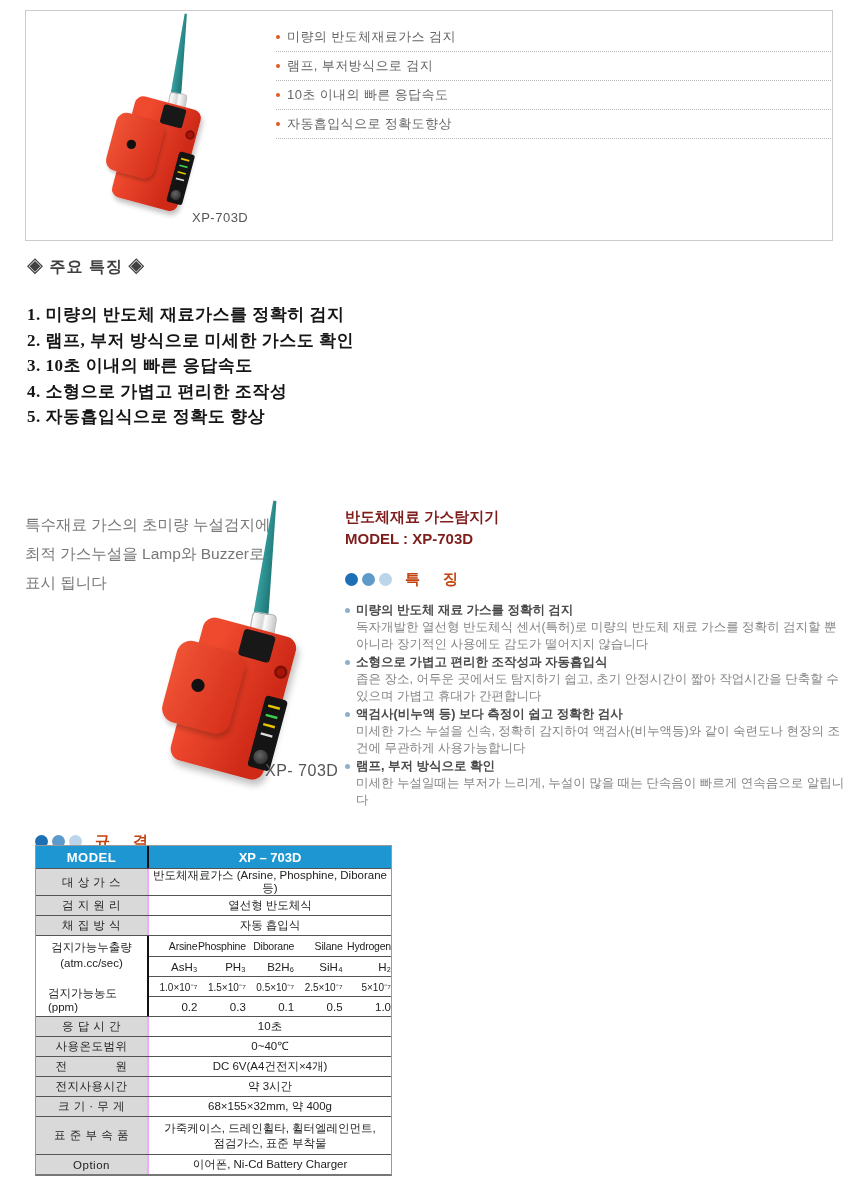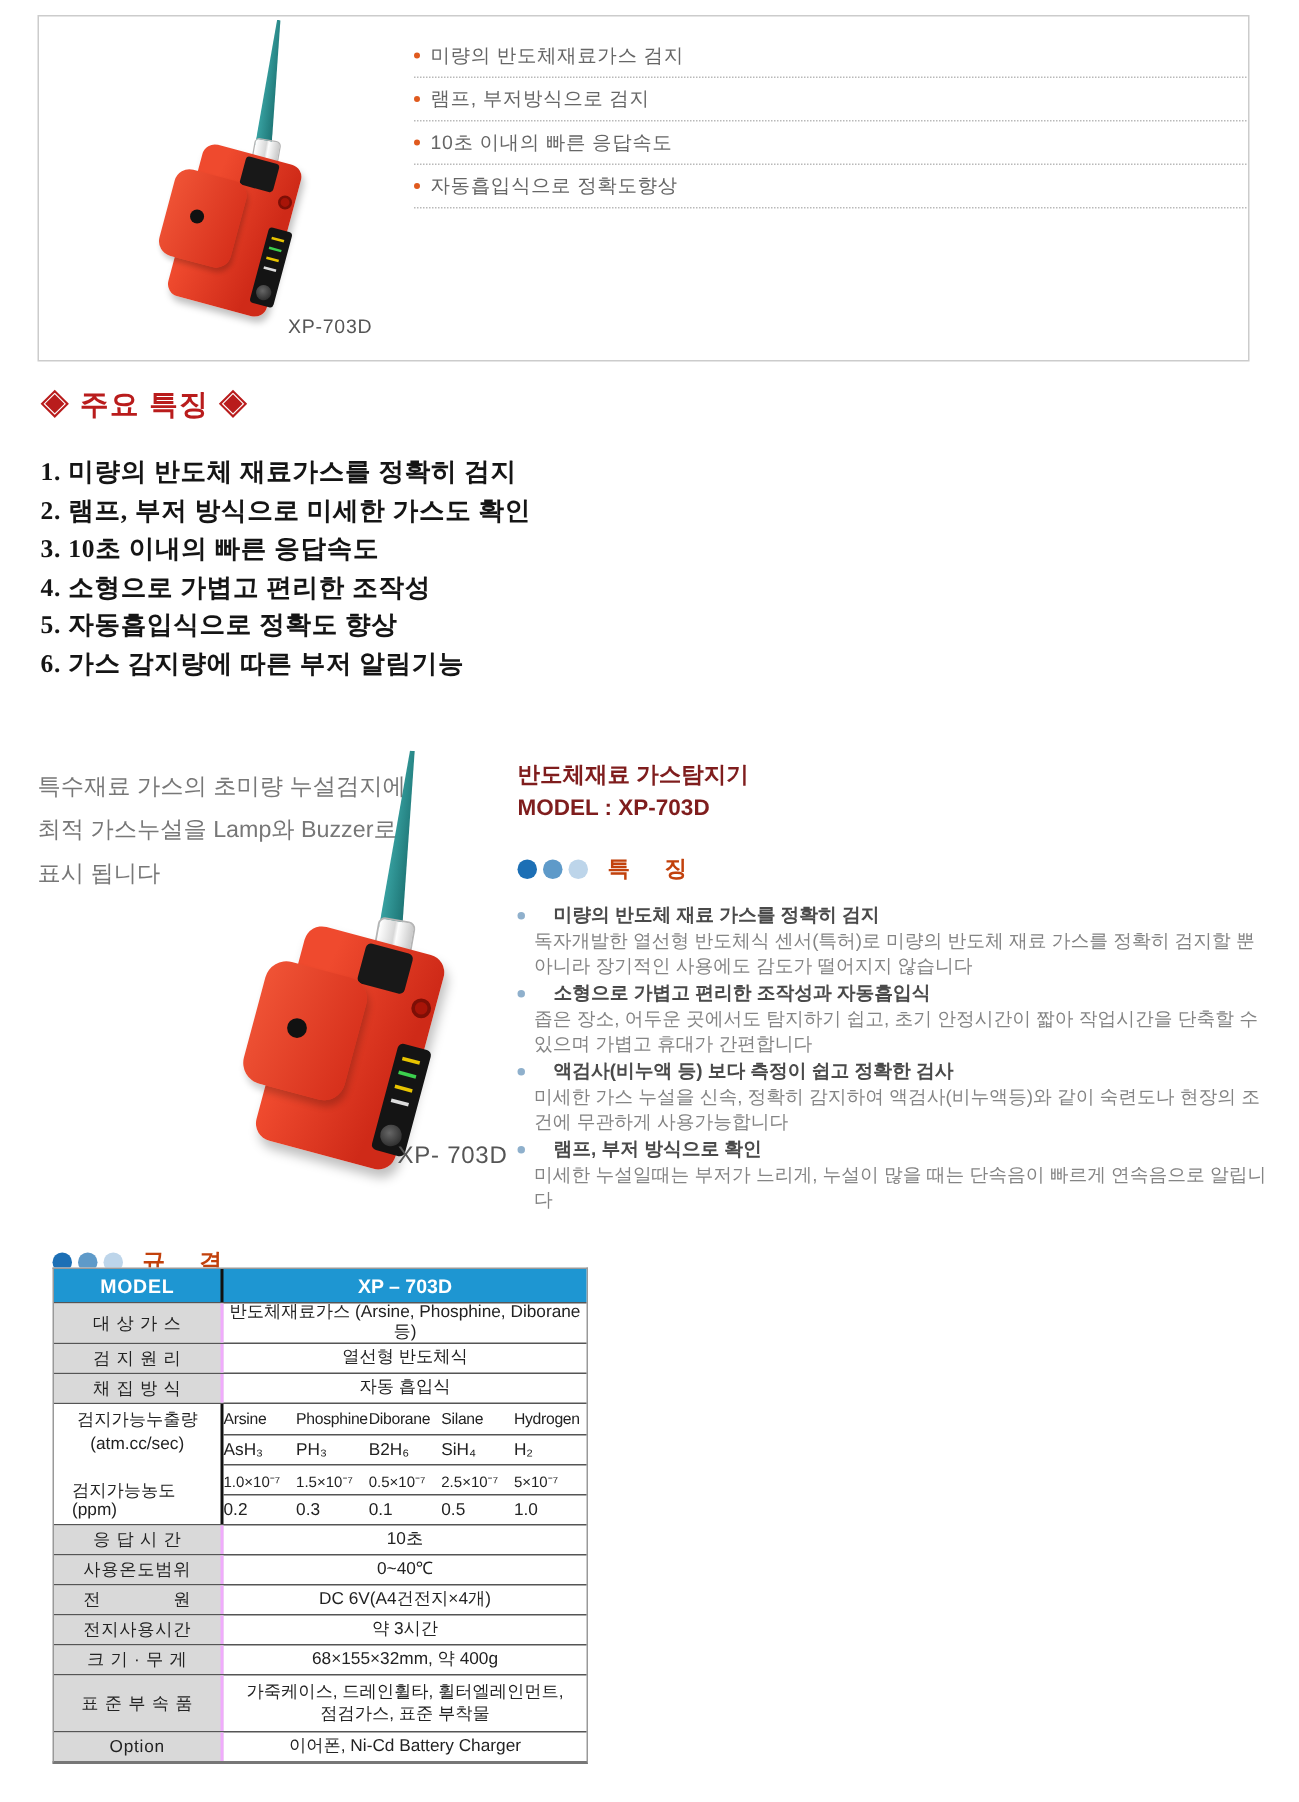--- a/index.html
+++ b/index.html
@@ -10,35 +10,35 @@
   }
 
   
   .top-box { position:absolute; left:25px; top:10px; width:808px; height:231px; border:1px solid #ccc; background:#fff; }
   .top-figure { position:absolute; left:48px; top:2px; width:232px; height:226px; }
   .top-list { position:absolute; left:250px; top:12px; right:1px; }
   .top-li { display:flex; align-items:center; gap:7px; height:29px; border-bottom:1px dotted #b9b9b9; font-size:13px; color:#666; letter-spacing:.4px; }
   .bullet-dot { width:4px; height:4px; border-radius:50%; background:#f59b6c; border:2px solid #e05a1e; flex:none; }
 
   
-  .mf-heading { position:absolute; left:27px; top:257px; font-size:19px; font-weight:bold; color:#b91c1c; letter-spacing:1px; }
+  .mf-heading { position:absolute; left:27px; top:257px; font-size:16px; font-weight:bold; color:#404040; letter-spacing:1px; }
   .mf-list { position:absolute; left:27px; top:302px; font-family:"Liberation Serif", serif; font-weight:bold; font-size:17px; color:#151515; line-height:25.5px; letter-spacing:.5px; }
 
   
   .mid { position:absolute; left:25px; top:500px; width:825px; height:308px; }
   .intro { position:absolute; left:0; top:10px; font-size:15.5px; color:#777; line-height:29px; white-space:pre-line; }
   .mid-figure { position:absolute; left:92px; top:0; width:276px; height:306px; }
   .mid-right { position:absolute; left:320px; top:6px; width:505px; }
   .ov-title { font-size:15px; font-weight:bold; color:#7f1d1d; line-height:22px; }
   .dots-heading { display:flex; align-items:center; margin-top:20px; margin-bottom:13px; }
   .dot { width:13px; height:13px; border-radius:50%; margin-right:4px; flex:none; }
   .dot1 { background:#1c6fb5; } .dot2 { background:#5e9ac9; } .dot3 { background:#bdd5ea; }
   .dots-text { margin-left:9px; font-size:15px; font-weight:bold; color:#c2410c; letter-spacing:4px; }
   .feature { margin-bottom:1px; }
-  .feature-title { display:flex; align-items:center; gap:19px; font-size:12.5px; font-weight:bold; color:#4a4a4a; line-height:17px; }
+  .feature-title { display:flex; align-items:center; gap:6px; font-size:12.5px; font-weight:bold; color:#4a4a4a; line-height:17px; }
   .fdot { width:5px; height:5px; border-radius:50%; background:#8fb0cc; flex:none; }
   .feature-desc { margin-left:11px; font-size:12.5px; color:#848484; line-height:17px; }
 
   
   .specs-heading { position:absolute; left:35px; top:812px; }
   .spec-table { position:absolute; left:35px; top:845px; width:357px; border:1px solid #999; border-bottom:2px solid #777; font-size:11.5px; color:#222; background:#fff; }
   .spec-table > div + div { border-top:1px solid #555; }
   .srow { display:flex; min-height:20px; }
   .sheader { background:#1e96d2; color:#fff; font-weight:bold; min-height:22px; }
   .slabel { width:113px; flex:none; display:flex; align-items:center; justify-content:center; text-align:center; background:#d9d9d9; border-right:2px solid #f0abfc; letter-spacing:.5px; }
@@ -46,21 +46,21 @@
   .svalue { flex:1; display:flex; align-items:center; justify-content:center; text-align:center; white-space:pre-line; line-height:13px; }
   .sheader .svalue { font-size:13px; }
   .row-tall .svalue { line-height:15px; }
   .row-tall { min-height:38px; }
   .leak-row { display:flex; }
   .leak-label { width:113px; flex:none; background:#fff; border-right:2px solid #111; display:flex; flex-direction:column; align-items:center; font-size:11.5px; padding-top:2px; }
   .leak-l1 { line-height:18px; }
   .leak-l2 { line-height:15px; }
   .leak-ppm { margin-top:15px;margin-left:12px; }
   .leak-grid { flex:1; display:flex; flex-direction:column; }
-  .leak-sub { display:grid; grid-template-columns:repeat(5,1fr); height:20px; align-items:center; text-align:left; }
+  .leak-sub { display:grid; grid-template-columns:repeat(5,1fr); height:20px; align-items:center; text-align:right; }
   .leak-sub + .leak-sub { border-top:1px solid #555; }
   .leak-names { font-size:10.5px; letter-spacing:-0.2px; }
   .leak-formulas { font-size:11.5px; }
   .leak-values { font-size:10px; }
   .leak-ppmv { font-size:11.5px; }
 
   
   .device-scale { position:absolute; left:0; top:0; transform-origin:0 0; }
   .s85 { transform:scale(0.85); }
   .s120 { transform:scale(1.2); }
@@ -118,21 +118,20 @@
   </div>
 </div>
 
 <div class="mf-heading">◈ 주요 특징 ◈</div>
 <div class="mf-list">
   <div>1. 미량의 반도체 재료가스를 정확히 검지</div>
   <div>2. 램프, 부저 방식으로 미세한 가스도 확인</div>
   <div>3. 10초 이내의 빠른 응답속도</div>
   <div>4. 소형으로 가볍고 편리한 조작성</div>
   <div>5. 자동흡입식으로 정확도 향상</div>
-  <div>6. 가스 감지량에 따른 부저 알림기능</div>
 </div>
 
 <div class="mid">
   <div class="intro">특수재료 가스의 초미량 누설검지에
 최적 가스누설을 Lamp와 Buzzer로
 표시 됩니다</div>
 
   <div class="mid-figure">
     <div class="device-scale s120">
       <div class="device">

